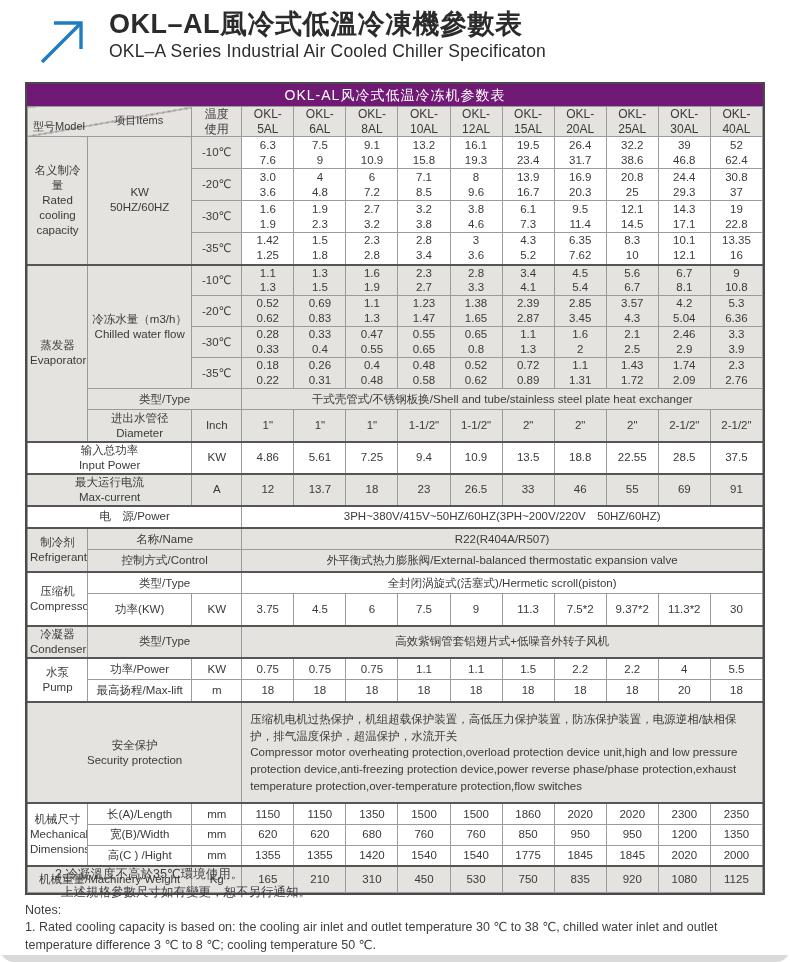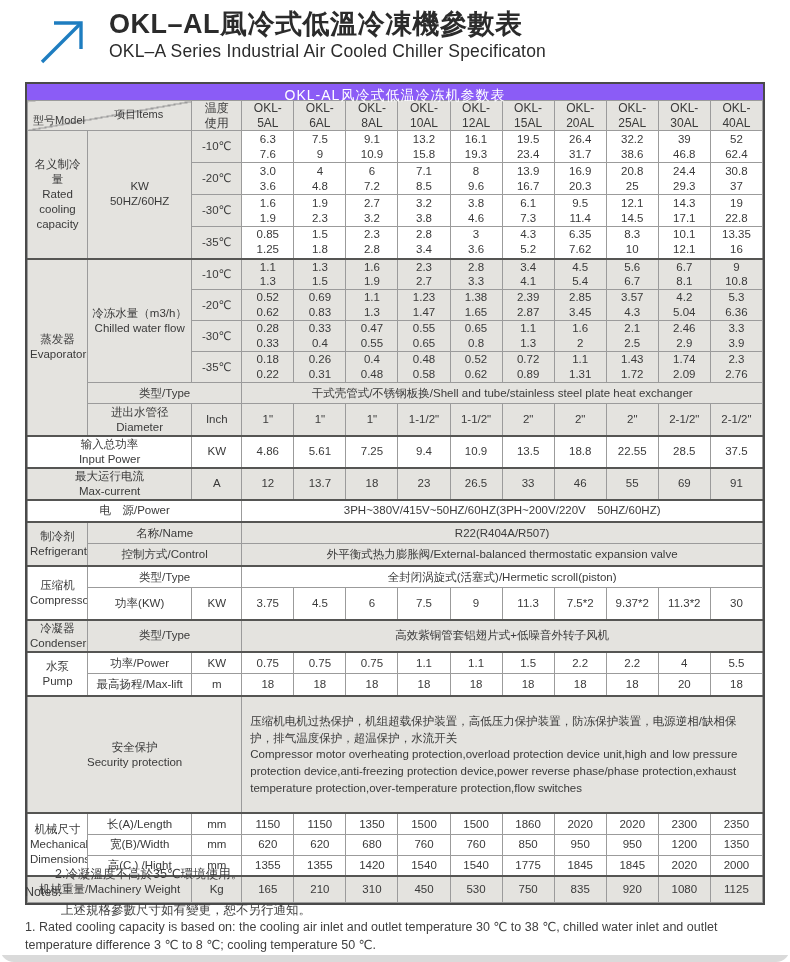--- a/index.html
+++ b/index.html
@@ -8,25 +8,25 @@
 
   
   .doc-header{position:absolute;top:8px;left:33px;display:flex;align-items:flex-start;}
   .logo{width:64px;height:56px;margin-top:4px;}
   .titles{margin-left:12px;}
   .title-zh{font-size:27px;font-weight:700;color:#2b2b2b;letter-spacing:0.5px;line-height:1.2;}
   .title-en{font-size:17.5px;font-weight:500;color:#2b2b2b;margin-top:1px;letter-spacing:0.2px;}
 
   
   .table-wrap{position:absolute;top:82px;left:25px;width:740px;border:2px solid #4a4a4a;box-sizing:border-box;}
-  .blue-bar{height:16px;line-height:22px;background:#8b5cf6;color:#ffffff;text-align:center;font-size:14px;letter-spacing:1px;font-weight:500;}
+  .blue-bar{height:22px;line-height:22px;background:#701a75;color:#ffffff;text-align:center;font-size:14px;letter-spacing:1px;font-weight:500;}
   table{border-collapse:collapse;table-layout:fixed;width:100%;}
   td{border:1px solid #9b9b9b;text-align:center;vertical-align:middle;font-size:11.5px;color:#3a3a3a;white-space:pre-line;padding:0 2px;line-height:1.3;background:#ffffff;overflow:hidden;}
   td.g{background:#e4e3df;}
-  td.lt{text-align:left;padding:16px 8px;line-height:1.45;font-size:11.5px;}
+  td.lt{text-align:left;padding:8px 8px;line-height:1.45;font-size:11.5px;}
   td.hd{font-size:12px;line-height:1.2;}
   tr.tk > td{border-top:2px solid #555553;}
   td.diag{position:relative;background-image:linear-gradient(to bottom right,transparent calc(50% - 0.7px),#9b9b9b calc(50% - 0.7px),#9b9b9b calc(50% + 0.7px),transparent calc(50% + 0.7px));}
   td.diag .m{position:absolute;left:5px;bottom:3px;font-size:11px;}
   td.diag .i{position:absolute;right:28px;top:6px;font-size:11px;}
 
   
   .notes{position:absolute;top:866px;left:25px;width:748px;font-size:12.5px;line-height:1.42;color:#3f3f3f;}
   .notes div{margin:0;}
 
@@ -162,21 +162,21 @@
 11.4</td>
             <td>12.1
 14.5</td>
             <td>14.3
 17.1</td>
             <td>19
 22.8</td>
           </tr>
           <tr style="height: 32px;">
             <td class="g">-35℃</td>
-            <td>0.85
+            <td>1.42
 1.25</td>
             <td>1.5
 1.8</td>
             <td>2.3
 2.8</td>
             <td>2.8
 3.4</td>
             <td>3
 3.6</td>
             <td>4.3
@@ -469,20 +469,20 @@
             <td class="g">920</td>
             <td class="g">1080</td>
             <td class="g">1125</td>
           </tr>
         </tbody>
     </table>
   </div>
 
   <div class="notes">
       <div style="padding-left: 30px;">2.冷凝溫度不高於35℃環境使用。</div>
+      <div style="padding-left: 36px;">上述規格參數尺寸如有變更，恕不另行通知。</div>
       <div style="padding-left: 0px;">Notes:</div>
-      <div style="padding-left: 36px;">上述規格參數尺寸如有變更，恕不另行通知。</div>
       <div style="padding-left: 0px;">1. Rated cooling capacity is based on: the cooling air inlet and outlet temperature 30 ℃ to 38 ℃, chilled water inlet and outlet temperature difference 3 ℃ to 8 ℃; cooling temperature 50 ℃.</div>
     </div>
 
   <div class="bottom-strip"></div>
 
 </div>
 
 </body></html>

